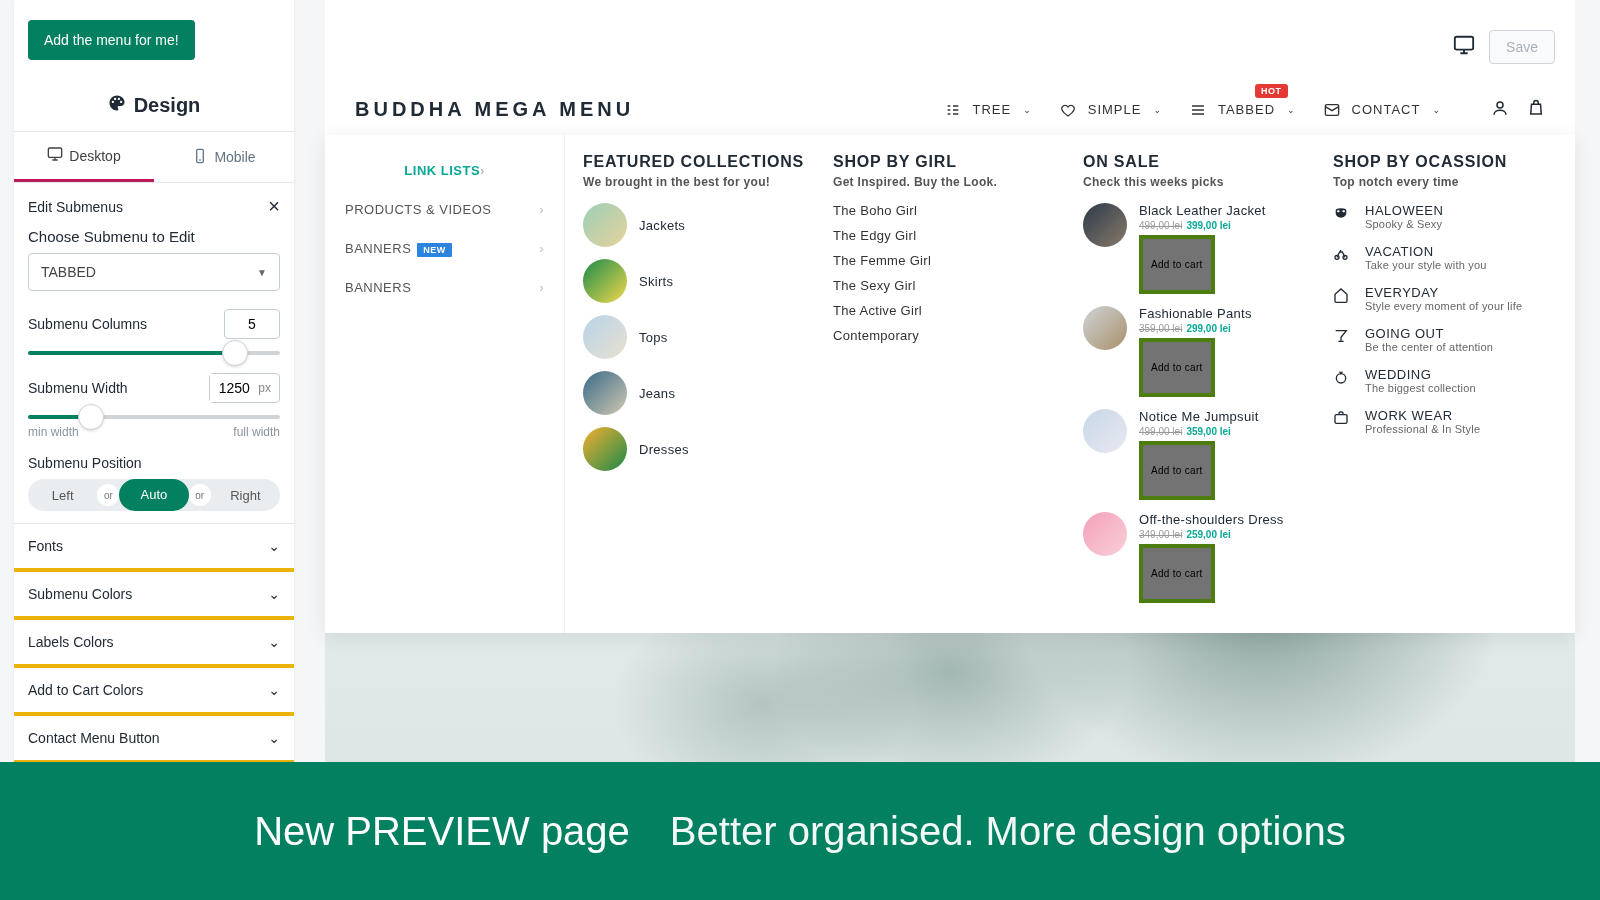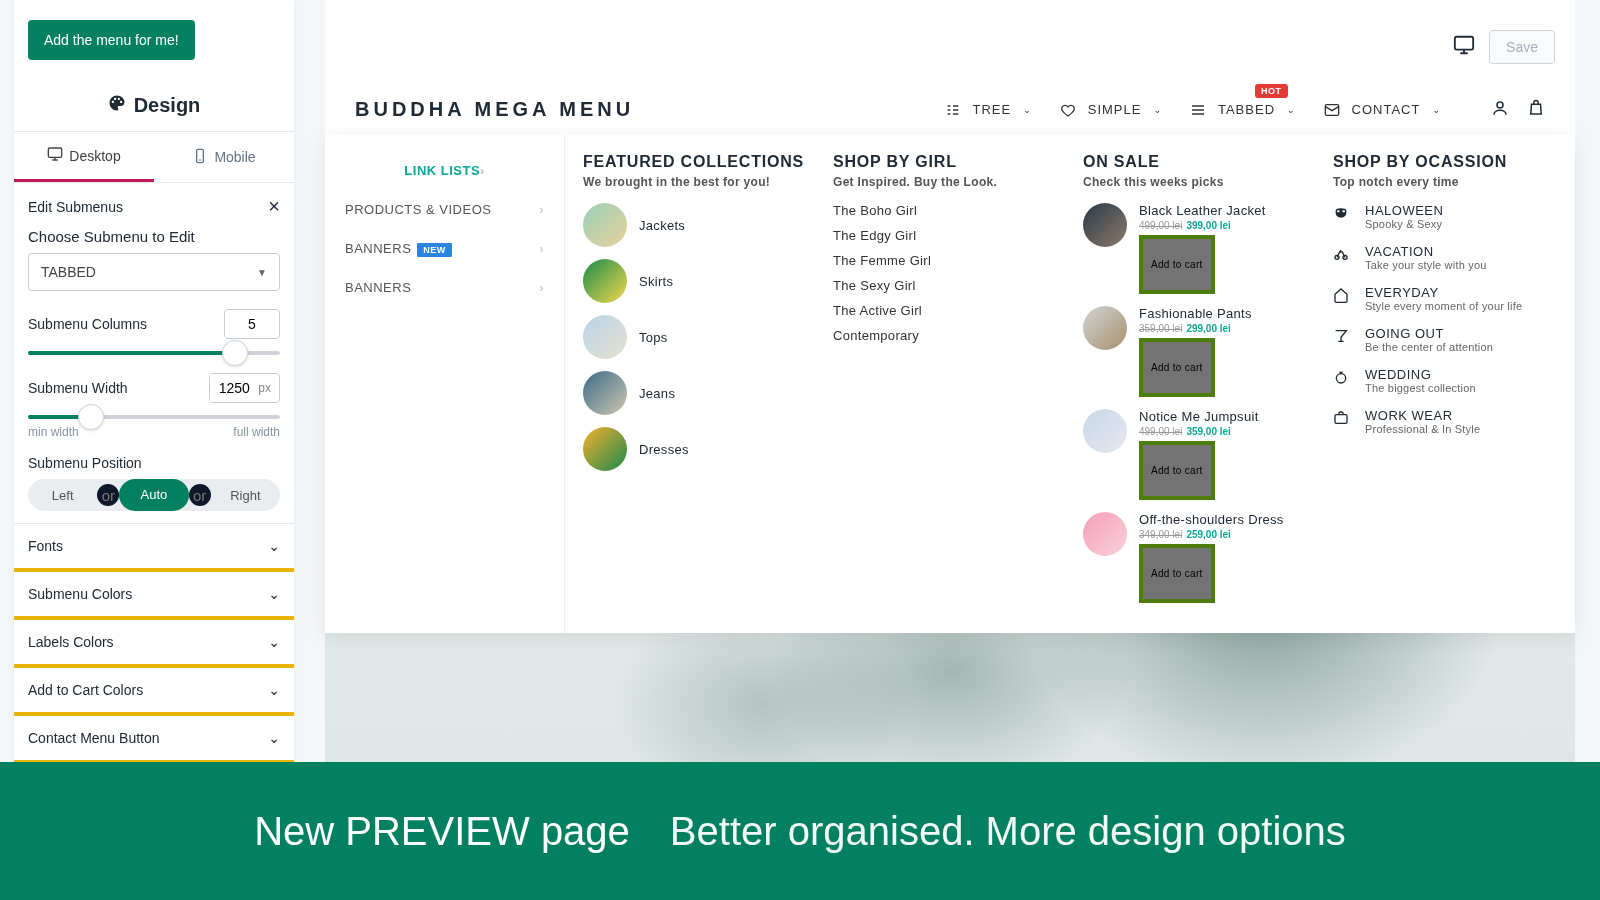--- a/index.html
+++ b/index.html
@@ -26,21 +26,21 @@
 .num-input-wrap input { border: none; width: 48px; text-align: center; padding: 6px; font-size: 14px; outline: none; }
 .num-input-wrap .unit { font-size: 12px; color: #888; }
 .slider { position: relative; height: 4px; background: #d0d4d8; border-radius: 2px; margin: 12px 0 4px; }
 .slider .fill { position: absolute; height: 4px; background: #028060; border-radius: 2px; left: 0; }
 .slider .thumb { position: absolute; width: 26px; height: 26px; background: #fff; border: 1px solid #d0d4d8; border-radius: 50%; top: -11px; box-shadow: 0 1px 3px rgba(0,0,0,0.15); }
 .slider-labs { display: flex; justify-content: space-between; font-size: 12px; color: #8a94a0; margin-top: 6px; }
 .pos-label { font-size: 14px; margin: 16px 0 8px; }
 .pos-toggle { display: flex; align-items: center; background: #e9edf0; border-radius: 20px; height: 32px; font-size: 13px; }
 .pos-toggle .opt { flex: 1; text-align: center; padding: 6px 0; color: #555; cursor: pointer; }
 .pos-toggle .opt.active { background: #028060; color: #fff; border-radius: 20px; height: 32px; line-height: 20px; font-weight: 500; }
-.pos-toggle .or { width: 22px; height: 22px; background: #0f172a; border-radius: 50%; font-size: 15px; display: flex; align-items: center; justify-content: center; color: #777; }
+.pos-toggle .or { width: 22px; height: 22px; background: #ffffff; border-radius: 50%; font-size: 10px; display: flex; align-items: center; justify-content: center; color: #777; }
 .accordion { border-top: 1px solid #e5e9ec; }
 .acc-item { display: flex; justify-content: space-between; align-items: center; padding: 14px; font-size: 14px; border-bottom: 4px solid #eab308; cursor: pointer; }
 .acc-item .chev { font-size: 14px; }
 
 
 .preview { position: absolute; left: 325px; top: 0; right: 25px; height: 790px; background: linear-gradient(#fff 0 160px, transparent 160px); }
 .preview-top { display: flex; justify-content: flex-end; align-items: center; gap: 14px; padding: 30px 20px 20px; }
 .device-icon svg { width: 22px; height: 22px; }
 .save-btn { border: 1px solid #d0d4d8; background: #f9fafb; color: #a8b0b9; padding: 8px 16px; border-radius: 4px; font-size: 14px; }
 .storefront { background: #fff; border-radius: 2px; overflow: visible; }

